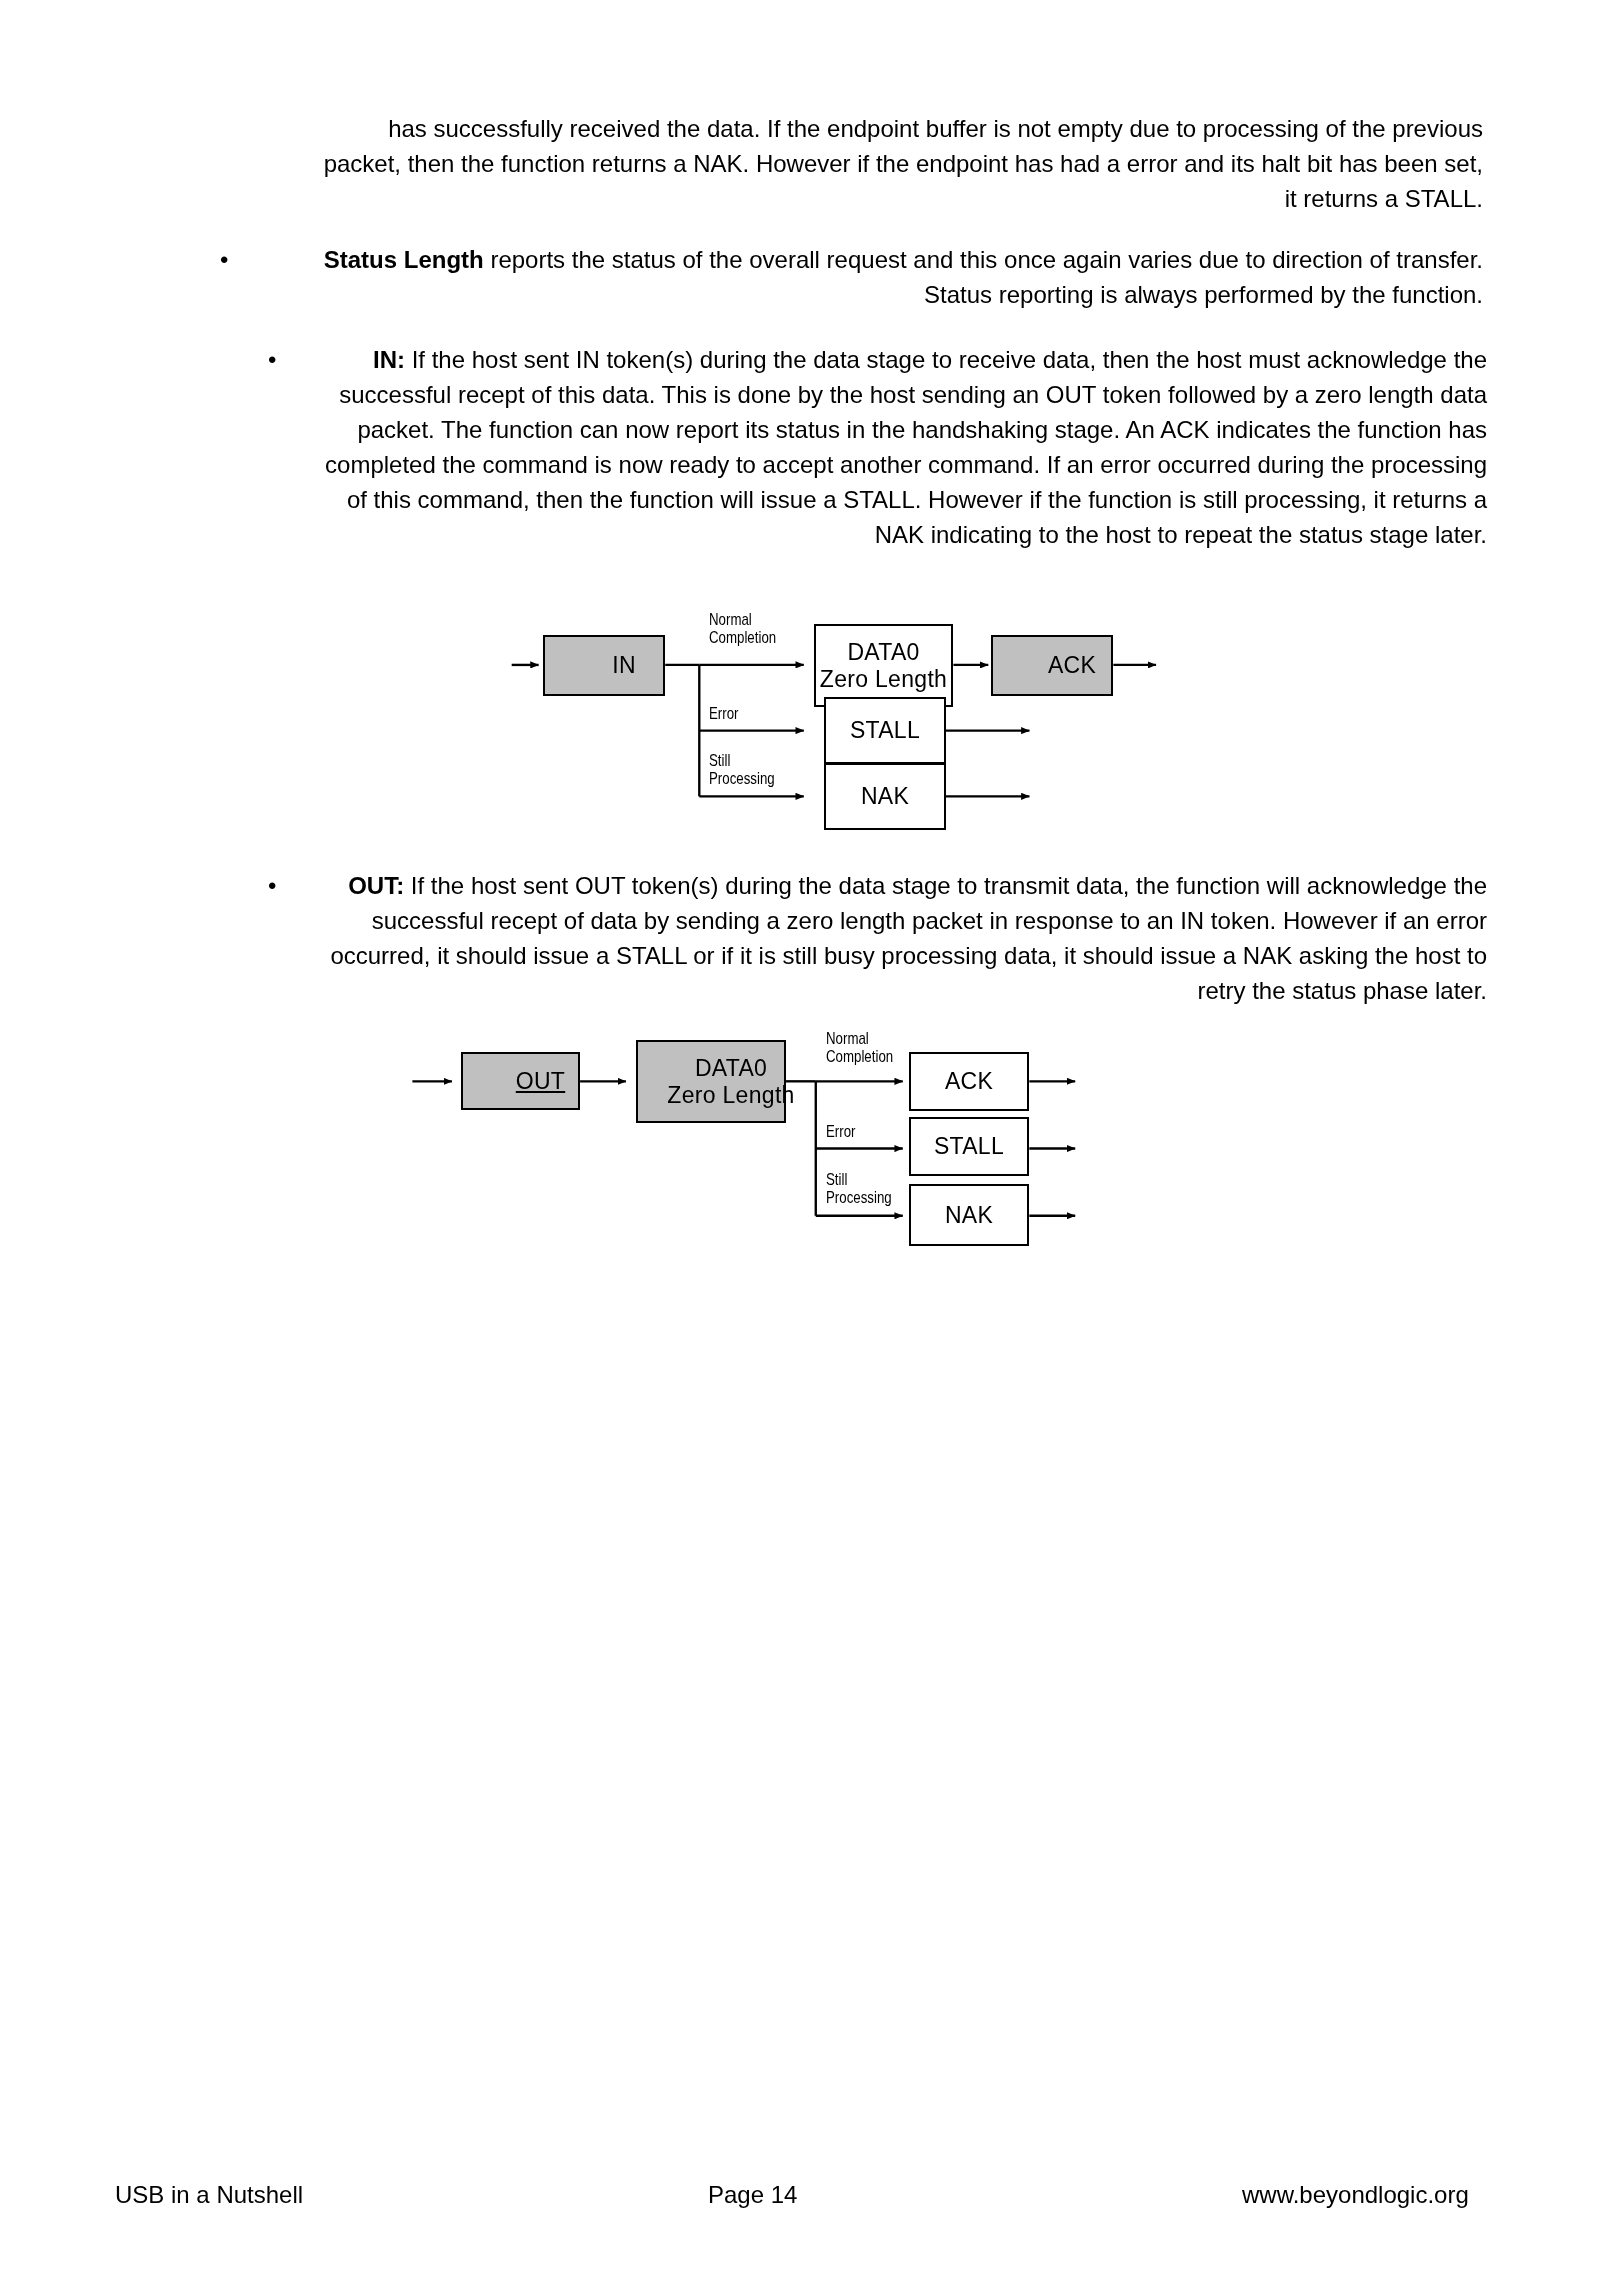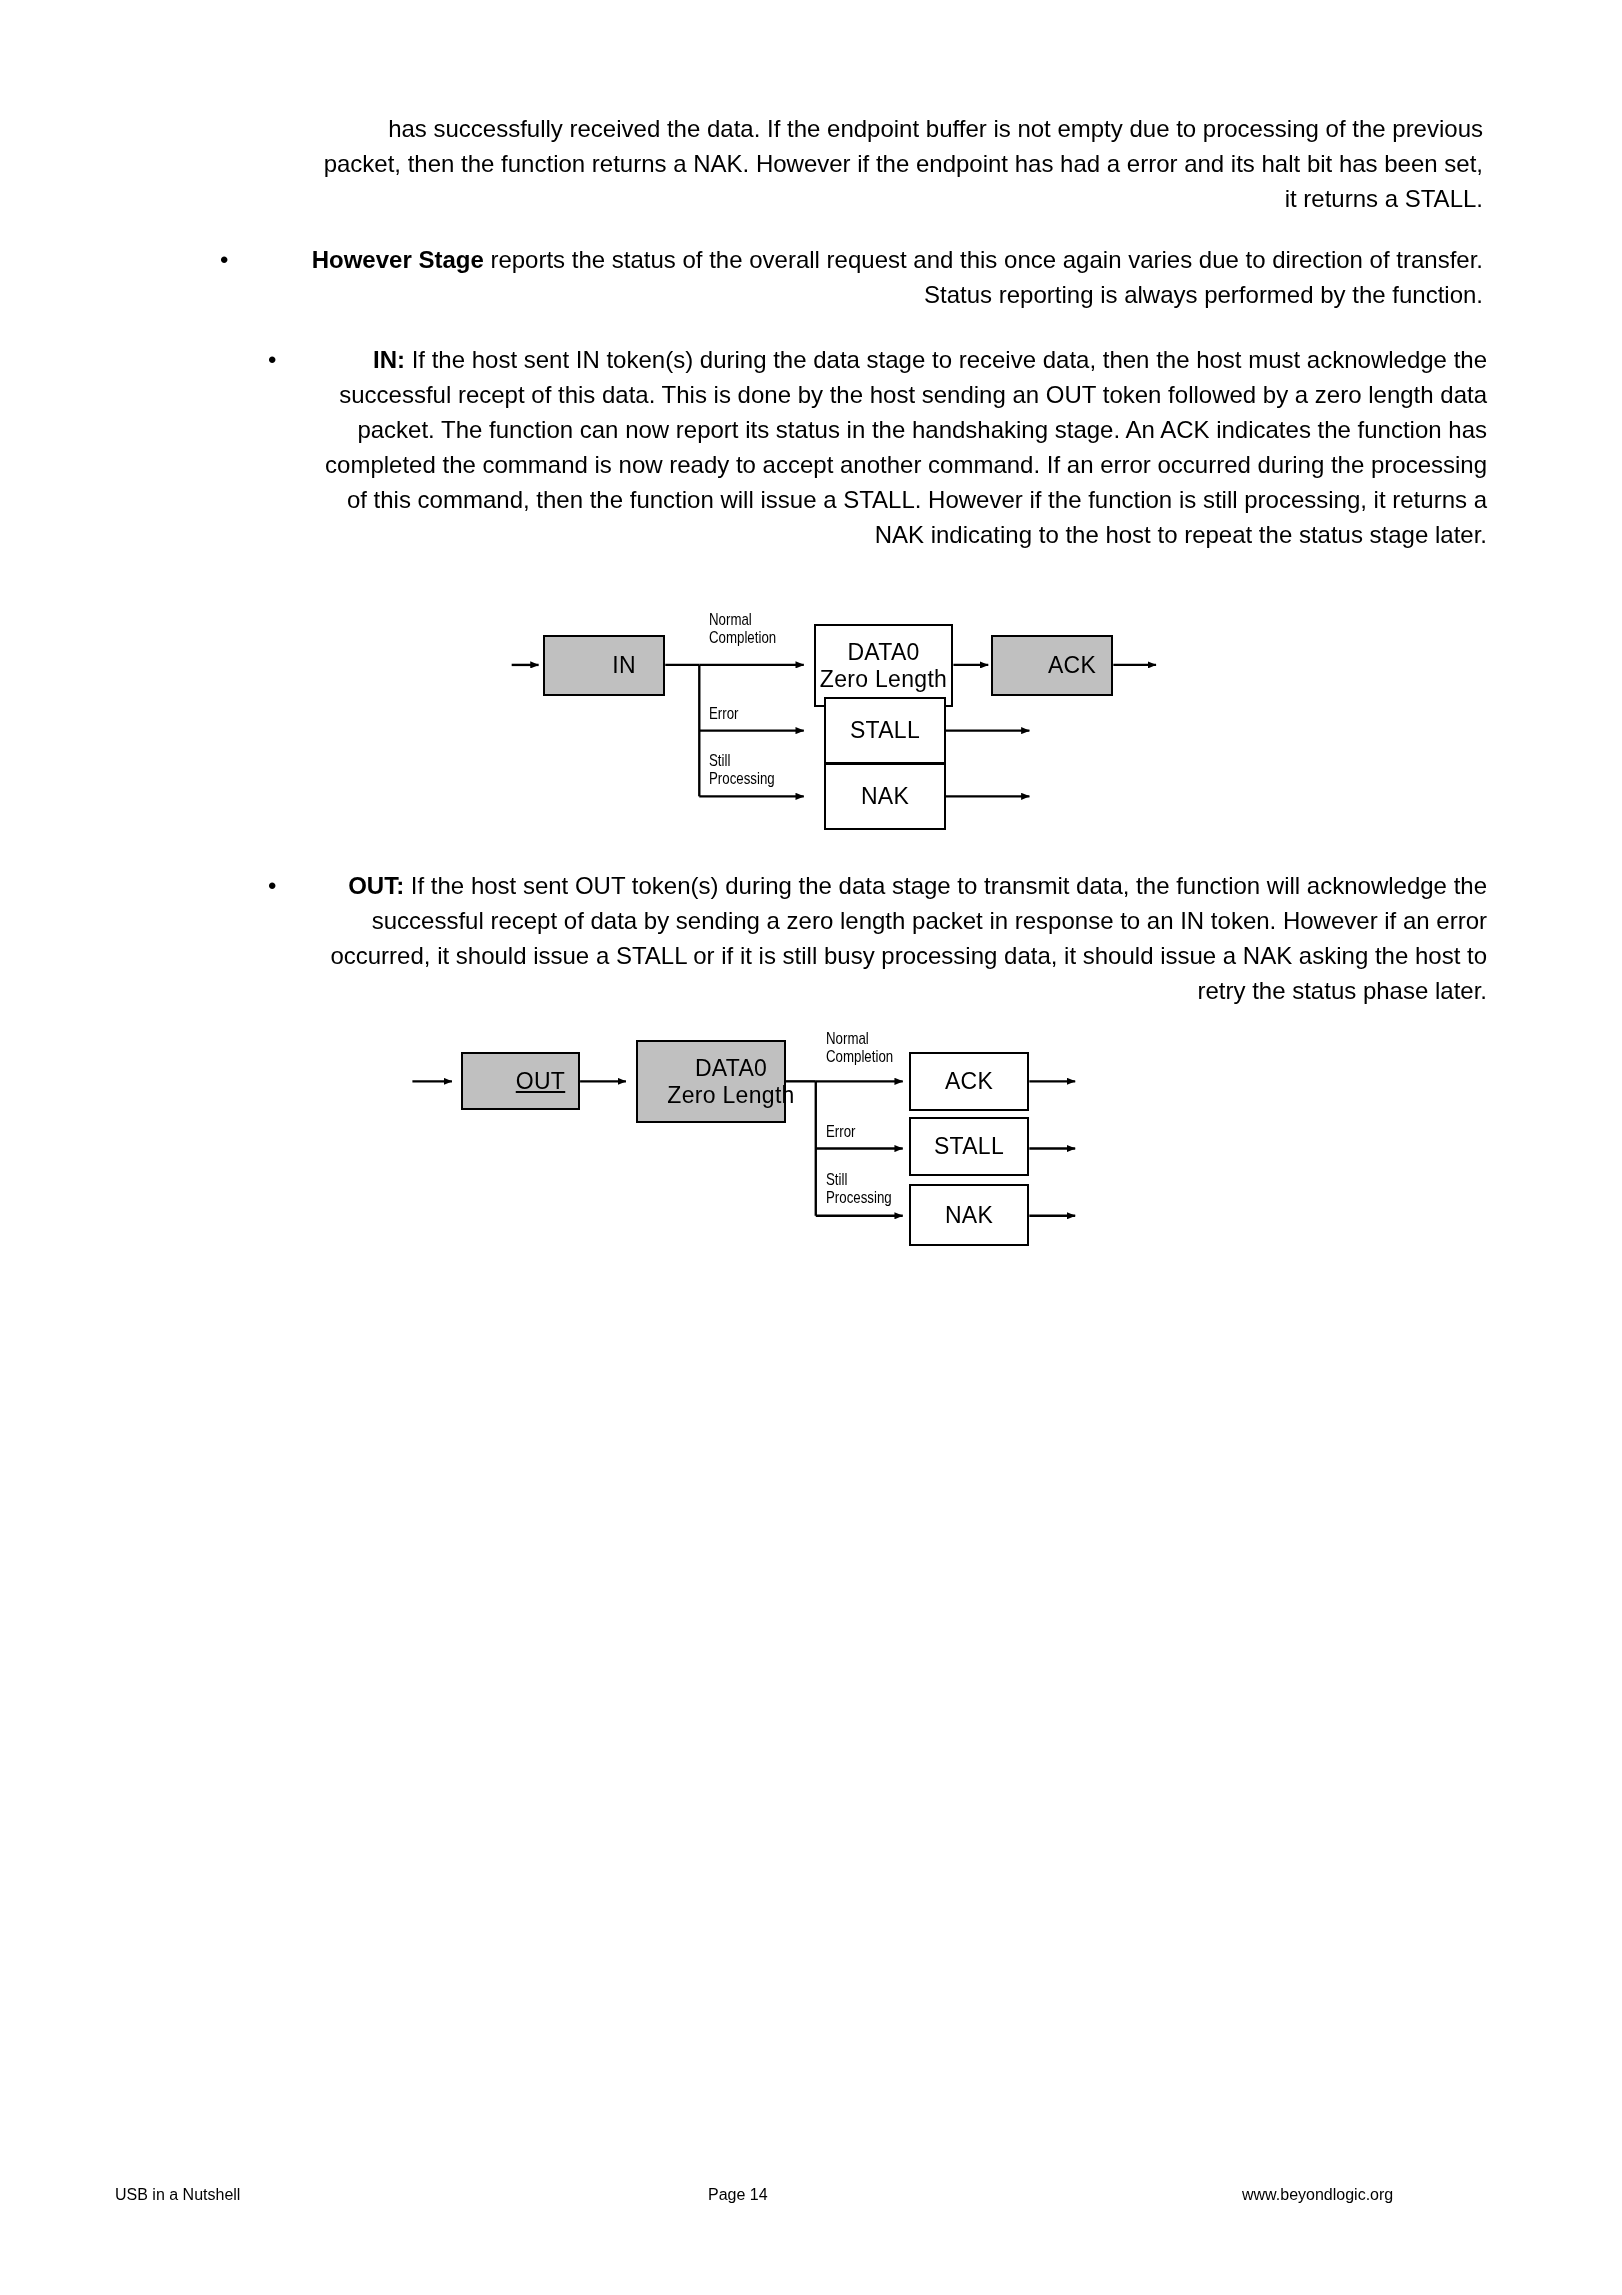--- a/index.html
+++ b/index.html
@@ -65,37 +65,37 @@
     line-height: 18px;
     transform: scaleX(0.80);
     transform-origin: left top;
     white-space: nowrap;
     color: #000;
   }
 
   
   .footer-item {
     position: absolute;
-    font-size: 16px;
+    font-size: 24px;
     line-height: 28.5px;
     color: #000;
     white-space: nowrap;
   }
 
   svg.wires { position: absolute; left: 0; top: 0; overflow: visible; }
 </style>
 </head>
 <body>
 
 <div class="page">
 
   <div class="para" style="left:311px; top:111px; width:1172px;">has successfully received the data. If the endpoint buffer is not empty due to processing of the previous packet, then the function returns a NAK. However if the endpoint has had a error and its halt bit has been set, it returns a STALL.</div>
 
   <div class="bullet-dot" style="left:220px; top:242px;">•</div>
-  <div class="para" style="left:263px; top:242px; width:1220px;"><span class="lead">However Stage</span><span> reports the status of the overall request and this once again varies due to direction of transfer. Status reporting is always performed by the function.</span></div>
+  <div class="para" style="left:263px; top:242px; width:1220px;"><span class="lead">Status Length</span><span> reports the status of the overall request and this once again varies due to direction of transfer. Status reporting is always performed by the function.</span></div>
 
   <div class="bullet-dot" style="left:268px; top:342px;">•</div>
   <div class="para" style="left:311px; top:342px; width:1176px;"><span class="lead">IN:</span><span> If the host sent IN token(s) during the data stage to receive data, then the host must acknowledge the successful recept of this data. This is done by the host sending an OUT token followed by a zero length data packet. The function can now report its status in the handshaking stage. An ACK indicates the function has completed the command is now ready to accept another command. If an error occurred during the processing of this command, then the function will issue a STALL. However if the function is still processing, it returns a NAK indicating to the host to repeat the status stage later.</span></div>
 
   <div class="diagram" style="left:475px; top:562px; width:713px; height:285px;">
 
     <svg class="wires" width="713" height="285" viewBox="0 0 900 360">
       <defs>
         <marker id="ah1" markerWidth="11" markerHeight="9" refX="10.5" refY="4.5" orient="auto" markerUnits="userSpaceOnUse">
           <path d="M0,0 L11,4.5 L0,9 z" fill="#000"></path>

